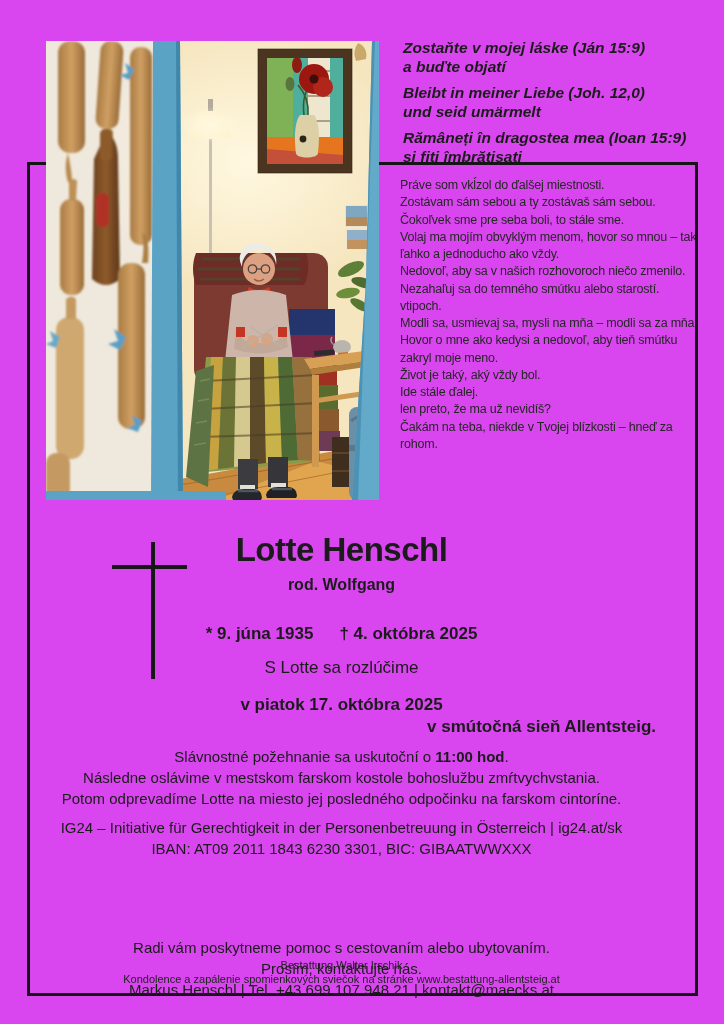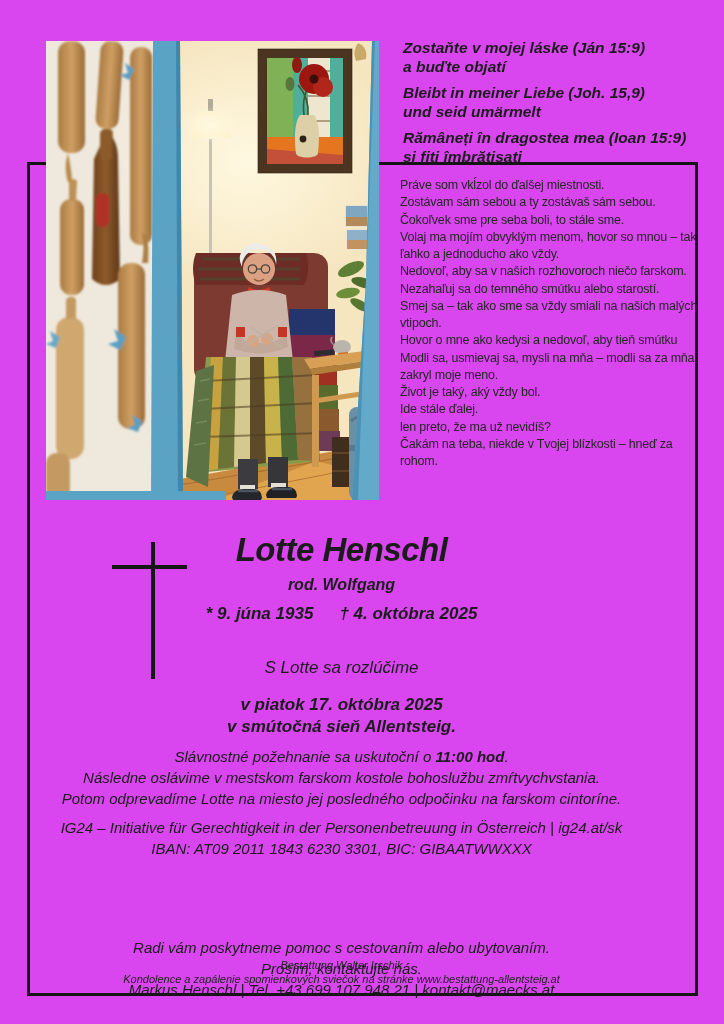--- a/index.html
+++ b/index.html
@@ -20,28 +20,28 @@
   #quotes{left:403px;top:38px;width:312px;z-index:2;}
   .quote{font-style:italic;font-weight:700;font-size:15.5px;line-height:19px;margin-bottom:7px;}
   
   #poem{left:400px;top:177px;width:294px;z-index:2;
         font-size:12.5px;letter-spacing:-0.2px;line-height:17.25px;color:#262626;}
   #poem div{white-space:nowrap;}
   
   .cross-v{left:151px;top:542px;width:4px;height:137px;background:#161616;z-index:2;}
   .cross-h{left:112px;top:565px;width:75px;height:4px;background:#161616;z-index:2;}
   
-  .center-line{left:27px;width:629px;text-align:center;z-index:2;font-style:italic;}
+  .center-line{left:27px;width:629px;text-align:center;z-index:2;}
   #name{top:531px;font-size:33px;font-weight:700;letter-spacing:-0.5px;}
   #maiden{top:576px;font-size:16px;font-weight:700;}
-  #dates{top:604px;font-size:17px;font-weight:700;}
+  #dates{top:624px;font-size:17px;font-weight:700;}
   #dates span{display:inline-block;margin:0 13px;}
   #farewell-intro{top:658px;font-size:17px;}
   #farewell-date{top:695px;font-size:17px;font-weight:700;}
-  #farewell-place{top:717px;font-size:17px;font-weight:700;}
+  #farewell-place{top:717px;font-size:17px;font-weight:700;text-align:right;}
   .block{font-size:15px;line-height:21px;}
   #service{top:746px;}
   #donation{top:817px;}
   #contact{top:937px;}
   #footer{top:958px;font-size:11px;line-height:14px;color:#222;text-align:center;}
   .b{font-weight:700;}
 </style>
 </head>
 <body>
 
@@ -238,41 +238,40 @@
       </g>
     </svg>
   </div>
 
   <div id="quotes" class="abs">
     <div class="quote">
       <div>Zostaňte v mojej láske (Ján 15:9)</div>
       <div>a buďte objatí</div>
     </div>
     <div class="quote">
-      <div>Bleibt in meiner Liebe (Joh. 15,9)</div>
+      <div>Bleibt in meiner Liebe (Joh. 12,0)</div>
       <div>und seid umärmelt</div>
     </div>
     <div class="quote">
       <div>Rămâneți în dragostea mea (Ioan 15:9)</div>
       <div>și fiți îmbrățișați</div>
     </div>
   </div>
 
   <div id="poem" class="abs">
     <div>Práve som vkĺzol do ďalšej miestnosti.</div>
     <div>Zostávam sám sebou a ty zostávaš sám sebou.</div>
     <div>Čokoľvek sme pre seba boli, to stále sme.</div>
     <div>Volaj ma mojím obvyklým menom, hovor so mnou – tak</div>
     <div>ľahko a jednoducho ako vždy.</div>
-    <div>Nedovoľ, aby sa v našich rozhovoroch niečo farskom.</div>
+    <div>Nedovoľ, aby sa v našich rozhovoroch niečo zmenilo.</div>
     <div>Nezahaľuj sa do temného smútku alebo starostí.</div>
-    <div>Smej sa – tak ako sme sa vždy smiali na našich malých</div>
     <div>vtipoch.</div>
+    <div>Modli sa, usmievaj sa, mysli na mňa – modli sa za mňa.</div>
     <div>Hovor o mne ako kedysi a nedovoľ, aby tieň smútku</div>
-    <div>Modli sa, usmievaj sa, mysli na mňa – modli sa za mňa.</div>
     <div>zakryl moje meno.</div>
     <div>Život je taký, aký vždy bol.</div>
     <div>Ide stále ďalej.</div>
     <div>len preto, že ma už nevidíš?</div>
     <div>Čakám na teba, niekde v Tvojej blízkosti – hneď za</div>
     <div>rohom.</div>
   </div>
 
   <div class="abs cross-v"></div>
   <div class="abs cross-h"></div>

